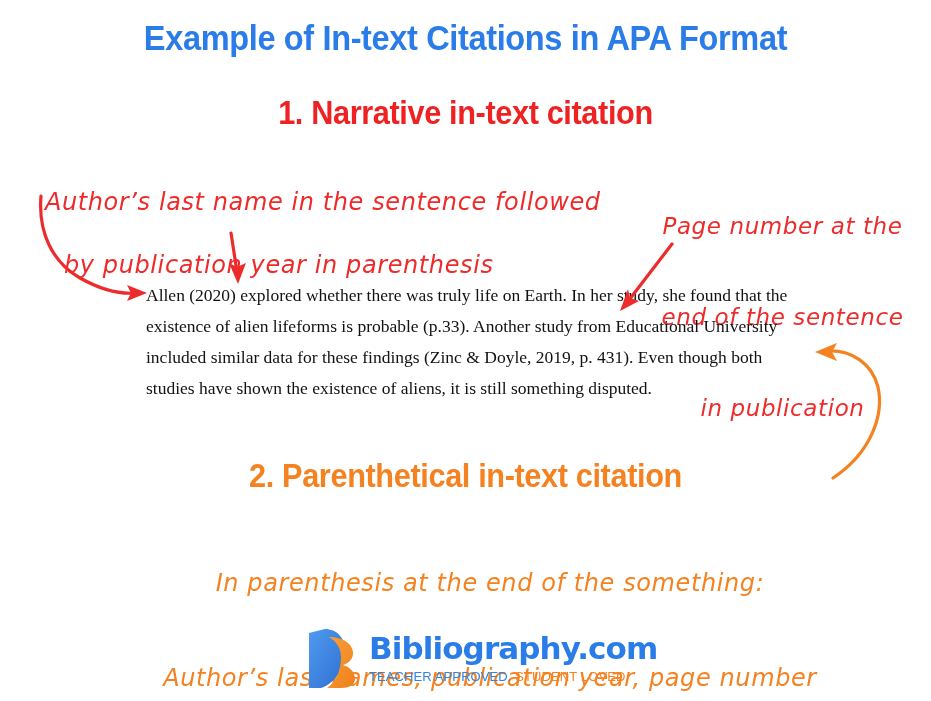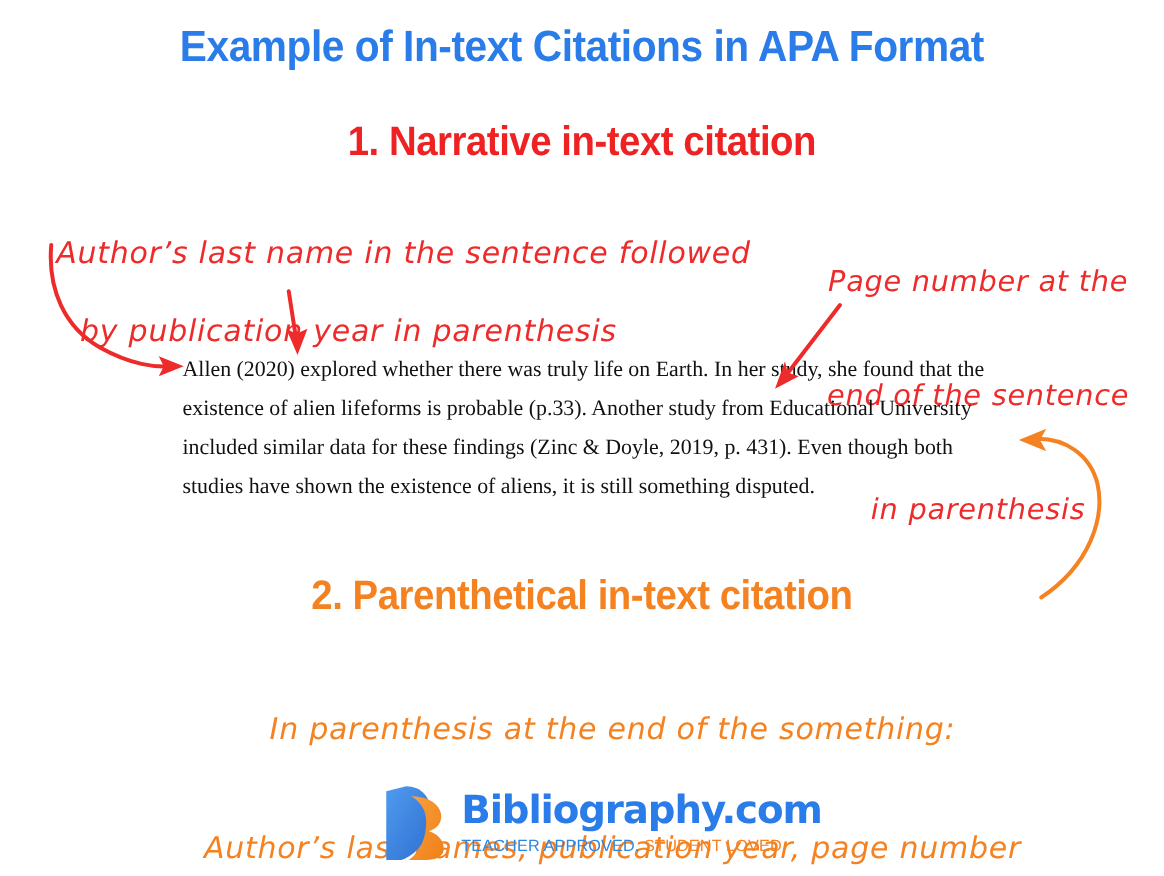--- a/index.html
+++ b/index.html
@@ -172,21 +172,21 @@
   <div class="section-title-2">2. Parenthetical in-text citation</div>
 
   <div class="handwriting hw-red" id="note-author">
     <span class="ln1">Author’s last name in the sentence followed</span>
     <span class="ln2">by publication year in parenthesis</span>
   </div>
 
   <div class="handwriting hw-red" id="note-page">
     <div>Page number at the</div>
     <div>end of the sentence</div>
-    <div>in parenthesis</div>
+    <div>in publication</div>
   </div>
 
   <div class="handwriting hw-orange" id="note-paren">
     <div>In parenthesis at the end of the something:</div>
     <div>Author’s last names, publication year, page number</div>
   </div>
 
   <div id="body-paragraph">Allen (2020) explored whether there was truly life on Earth. In her study, she found that the existence of alien lifeforms is probable (p.33). Another study from Educational University included similar data for these findings (Zinc &amp; Doyle, 2019, p. 431). Even though both studies have shown the existence of aliens, it is still something disputed.</div>
 
   <svg id="arrows" viewBox="0 0 931 701">

